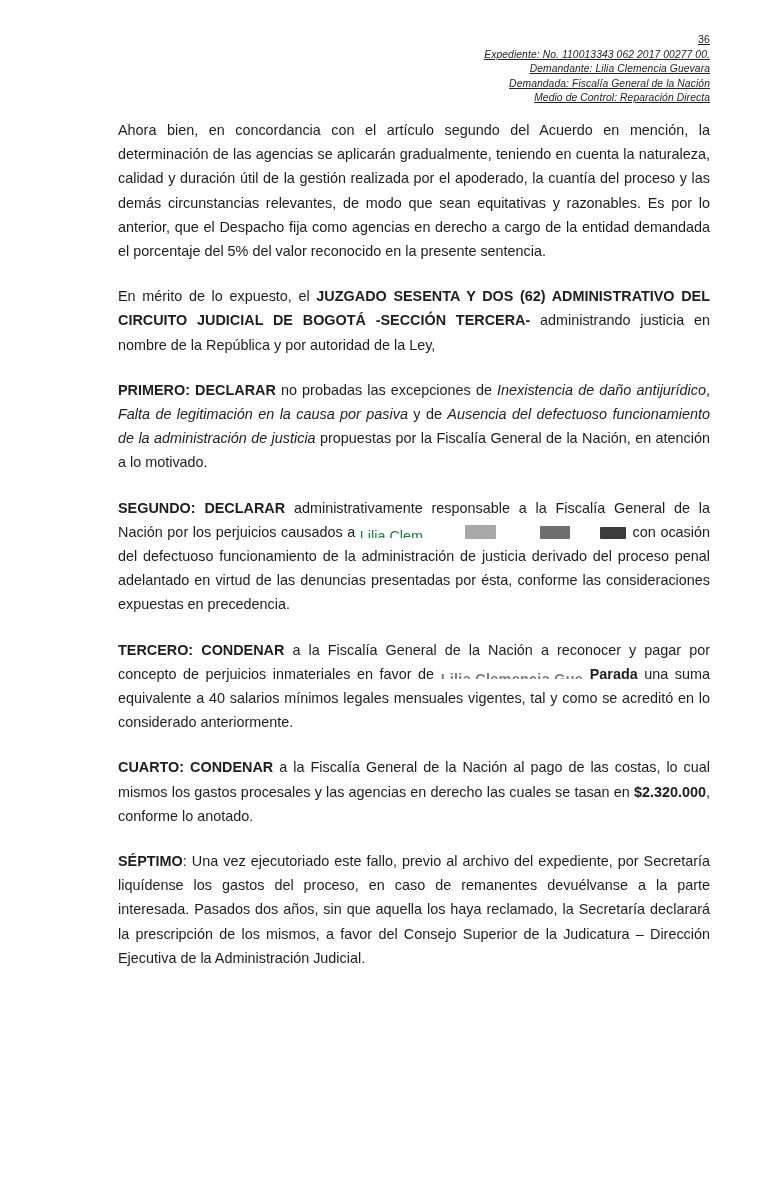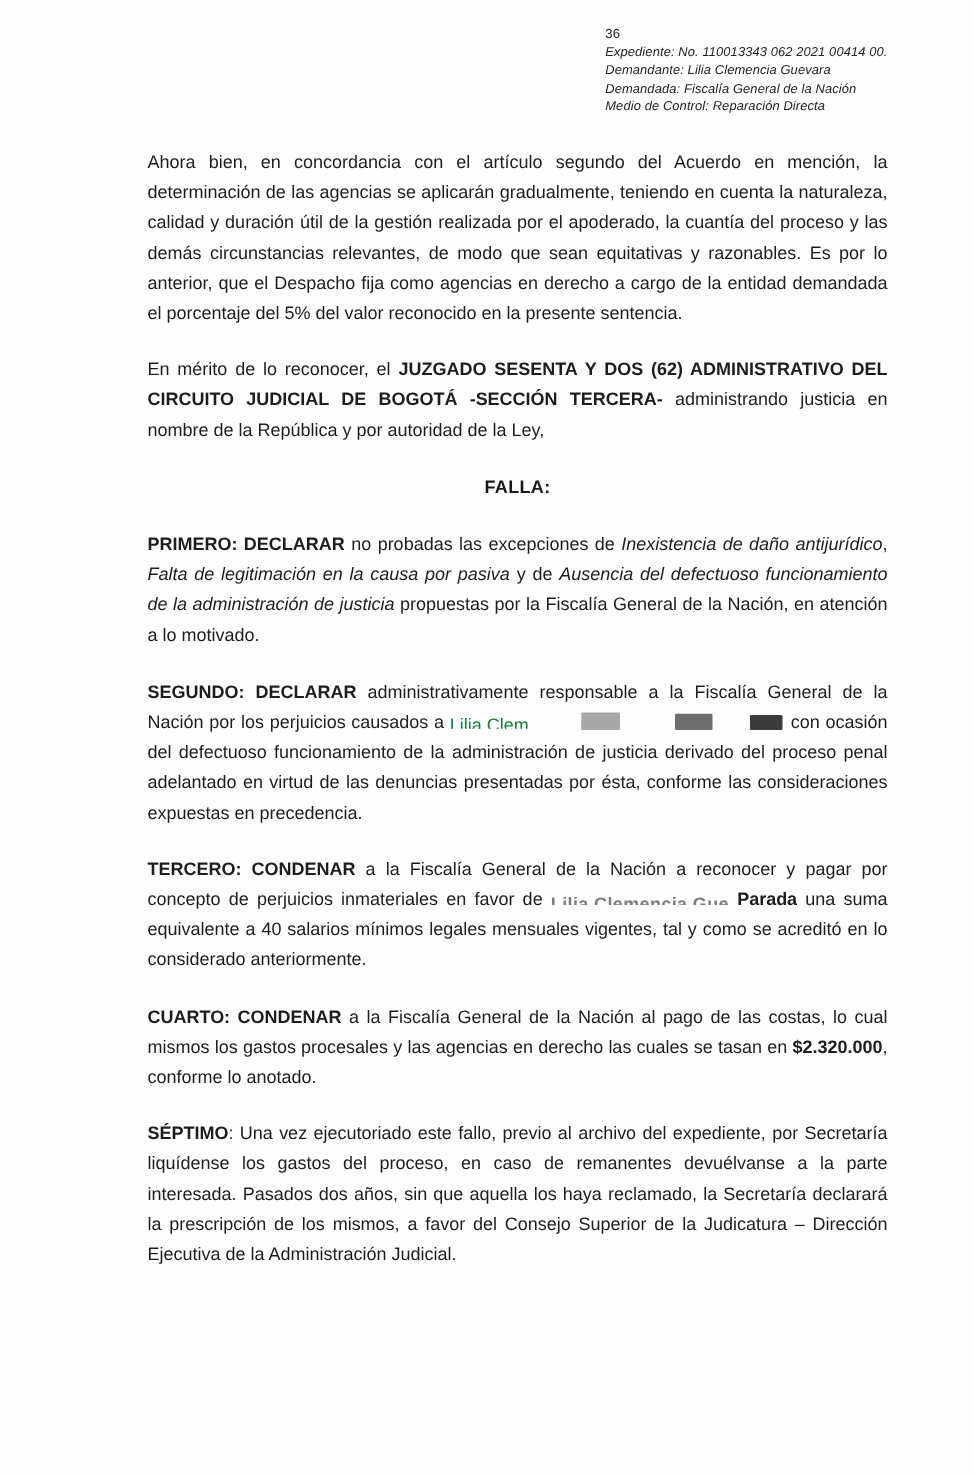--- a/index.html
+++ b/index.html
@@ -19,28 +19,29 @@
   .page {
     position: relative;
     width: 779px;
     height: 1180px;
     background: #fefefe;
   }
 
   
   .doc-header {
     position: absolute;
-    top: 20px;
+    top: 32px;
     right: 69px;
-    text-align: left;
+    text-align: right;
     font-style: italic;
     font-size: 10.3px;
     line-height: 14.6px;
     color: #232323;
     letter-spacing: 0.1px;
+    text-decoration: underline;
   }
   .page-number {
     font-style: normal;
     font-size: 10.5px;
     display: block;
     margin-bottom: 1px;
     letter-spacing: 0.2px;
   }
   .hdr-line { display: block; white-space: nowrap; }
 
@@ -112,35 +113,34 @@
   .spacer-gap { display: inline-block; width: 40px; }
   .spacer-gap-sm { display: inline-block; width: 26px; }
 </style>
 </head>
 <body>
 
 <div class="page">
 
   <div class="doc-header">
     <span class="page-number">36</span>
-    <span class="hdr-line">Expediente: No. 110013343 062 2021 00414 00.</span>
+    <span class="hdr-line">Expediente: No. 110013343 062 2017 00277 00.</span>
     <span class="hdr-line">Demandante: Lilia Clemencia Guevara</span>
     <span class="hdr-line">Demandada: Fiscalía General de la Nación</span>
     <span class="hdr-line">Medio de Control: Reparación Directa</span>
   </div>
 
   <div class="body-col">
 
     <p class="para">Ahora bien, en concordancia con el artículo segundo del Acuerdo en mención, la determinación de las agencias se aplicarán gradualmente, teniendo en cuenta la naturaleza, calidad y duración útil de la gestión realizada por el apoderado, la cuantía del proceso y las demás circunstancias relevantes, de modo que sean equitativas y razonables. Es por lo anterior, que el Despacho fija como agencias en derecho a cargo de la entidad demandada el porcentaje del 5% del valor reconocido en la presente sentencia.</p>
 
     <p class="para">
-      <span>En mérito de lo reconocer, el </span><span class="b">JUZGADO SESENTA Y DOS (62) ADMINISTRATIVO DEL CIRCUITO JUDICIAL DE BOGOTÁ -SECCIÓN TERCERA-</span><span> administrando justicia en nombre de la República y por autoridad de la Ley,</span>
+      <span>En mérito de lo expuesto, el </span><span class="b">JUZGADO SESENTA Y DOS (62) ADMINISTRATIVO DEL CIRCUITO JUDICIAL DE BOGOTÁ -SECCIÓN TERCERA-</span><span> administrando justicia en nombre de la República y por autoridad de la Ley,</span>
     </p>
 
-    <p class="centered">FALLA:</p>
 
     <p class="para">
       <span class="b">PRIMERO: </span><span class="b">DECLARAR</span><span> no probadas las excepciones de </span><span class="i">Inexistencia de daño antijurídico</span><span>, </span><span class="i">Falta de legitimación en la causa por pasiva</span><span> y de </span><span class="i">Ausencia del defectuoso funcionamiento de la administración de justicia</span><span> propuestas por la Fiscalía General de la Nación, en atención a lo motivado.</span>
     </p>
 
     <p class="para">
       <span class="b">SEGUNDO: </span><span class="b">DECLARAR</span><span> administrativamente responsable a la Fiscalía General de la Nación por los perjuicios causados a </span><span class="ghost-name">Lilia Clem</span><span class="spacer-gap"></span><span class="redact redact-c"></span><span class="spacer-gap"></span><span class="redact redact-d"></span><span class="spacer-gap-sm"></span><span class="redact redact-e"></span><span> con ocasión del defectuoso funcionamiento de la administración de justicia derivado del proceso penal adelantado en virtud de las denuncias presentadas por ésta, conforme las consideraciones expuestas en precedencia.</span>
     </p>
 
     <p class="para">

